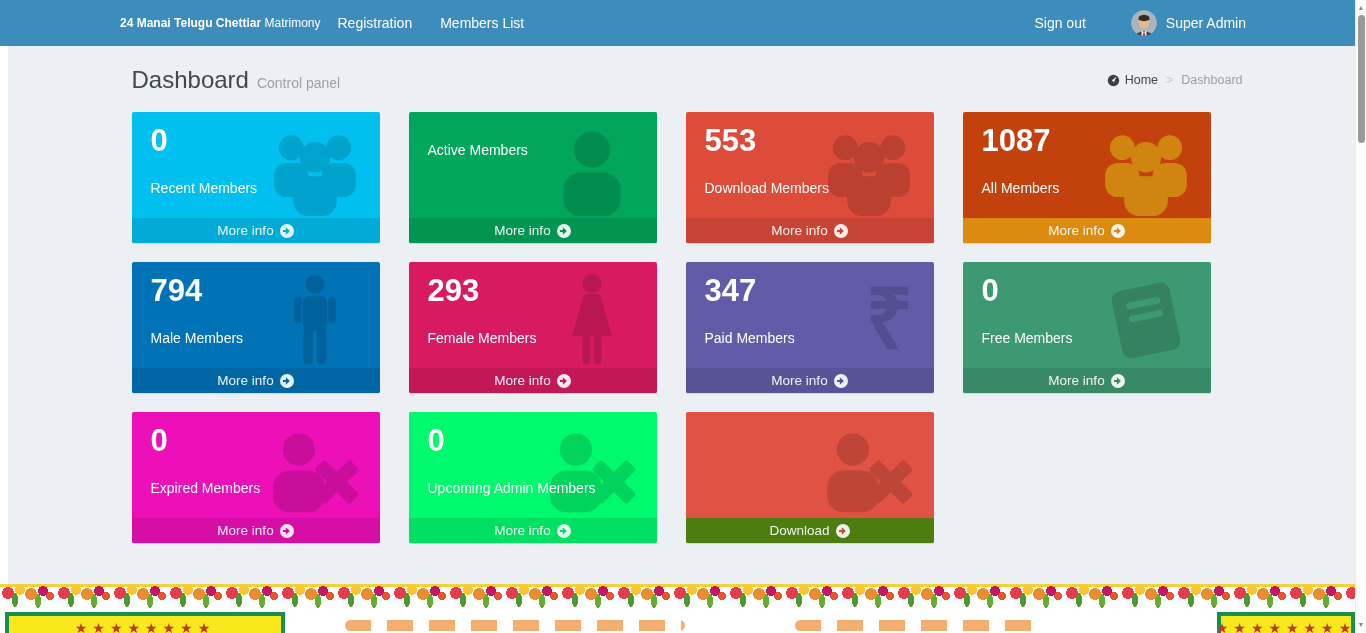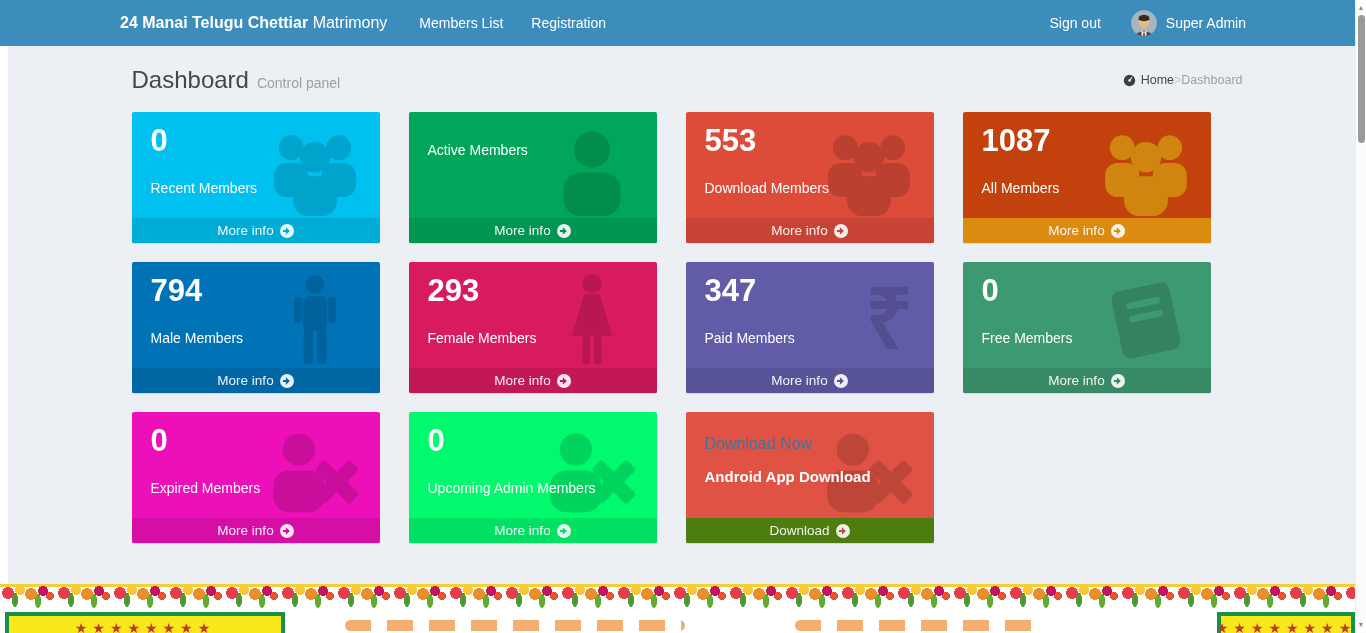--- a/index.html
+++ b/index.html
@@ -5,34 +5,34 @@
   * { box-sizing: border-box; margin: 0; padding: 0; }
   html,body { width:1366px; height:633px; overflow:hidden; }
   body {
     font-family: "Liberation Sans", sans-serif;
     background:#fff;
     position:relative;
   }
   
   .navbar { height:46px; background:#3c8dbc; }
   .nav-inner { width:1126px; margin:0 auto; height:100%; display:flex; align-items:center; }
-  .brand { color:#fff; font-size:16px; text-decoration:none; white-space:nowrap; margin-right:18px; }
+  .brand { color:#fff; font-size:12px; text-decoration:none; white-space:nowrap; margin-right:3px; }
   .brand b { font-weight:700; }
   .nav-link { color:#fff; font-size:14px; text-decoration:none; line-height:46px; padding:0 14px; display:inline-block; }
-  .nav-right { margin-left:auto; display:flex; align-items:center; }
+  .nav-right { margin-left:auto; display:flex; align-items:center;gap:15px; }
   .signout { color:#fff; font-size:14px; text-decoration:none; margin-right:30px; }
   .user-menu { display:flex; align-items:center; gap:9px; color:#fff; font-size:14px; text-decoration:none; }
   .avatar { width:26px; height:26px; border-radius:50%; overflow:hidden; display:block; flex:0 0 auto; }
   
   .content { background:#ecf0f5; height:538px; }
   .container { width:1111px; margin:0 auto; padding-top:12px; }
   .content-header { display:flex; justify-content:space-between; align-items:center; height:44px; margin-bottom:10px; }
   .page-title { font-size:24px; font-weight:400; color:#41484e; }
   .page-title small { font-size:14px; color:#9aa0a6; margin-left:8px; font-weight:400; }
-  .breadcrumb { list-style:none; display:flex; align-items:center; font-size:12.5px; color:#9aa0a6; }
+  .breadcrumb { list-style:none; display:flex; align-items:center; gap:8px; font-size:12.5px; color:#9aa0a6; }
   .breadcrumb a { color:#444; text-decoration:none; display:flex; align-items:center; gap:5px; }
   .crumb-sep { color:#c3c8cd; }
   
   .box-grid { display:grid; grid-template-columns:repeat(4,248px); column-gap:29px; row-gap:19px; }
   .small-box { position:relative; height:131px; border-radius:2px; color:#fff; box-shadow:0 1px 1px rgba(0,0,0,.1); }
   .sb-inner { position:relative; z-index:2; padding:10px 15px 0 19px; }
   .sb-value { font-size:31px; font-weight:700; line-height:38px; }
   .sb-label { font-size:14px; margin-top:20px; }
   .dl-link { font-size:16px; text-decoration:none; display:inline-block; margin-top:13px; }
   .dl-label { font-size:15px; font-weight:700; margin-top:15px; }
@@ -70,22 +70,22 @@
   .sb-arrowbtn { position:absolute; left:0; width:10px; text-align:center; font-size:7px; color:#8a8a8a; line-height:10px; }
   .sb-up { top:3px; } .sb-down { bottom:3px; }
   .sb-thumb { position:absolute; top:15px; left:2px; width:7px; height:128px; background:#9a9a9a; border-radius:4px; }
 </style>
 </head>
 <body>
 
 <nav class="navbar" style="background: rgb(60, 141, 188);">
   <div class="nav-inner">
     <a class="brand" href="#"><b>24 Manai Telugu Chettiar</b><span> Matrimony</span></a>
+    <a class="nav-link" href="#">Registration</a>
     <a class="nav-link" href="#">Members List</a>
-    <a class="nav-link" href="#">Registration</a>
     <div class="nav-right">
       <a class="signout" href="#">Sign out</a>
       <a class="user-menu" href="#">
         <span class="avatar">
           <svg viewBox="0 0 26 26">
               <circle cx="13" cy="13" r="13" fill="#a9b4bc"></circle>
               <ellipse cx="13" cy="12.5" rx="5.2" ry="6.2" fill="#e6b88e"></ellipse>
               <path d="M7 11 a6.3 6.3 0 0 1 12 0 l-1.5-2.5 a7 7 0 0 1-9 0 z" fill="#3a2a20"></path>
               <path d="M7.4 9.5 q5.6 3.4 11.2 0 l-0.6-3 q-5-3.4-10 0 z" fill="#3a2a20"></path>
               <path d="M2.5 26 q10.5-9.5 21 0 z" fill="#40464c"></path>
@@ -314,21 +314,20 @@
             </svg></div>
           <a href="#" class="sb-footer" style="background:#00e062">
             <span>More info</span>
             <svg class="arr" viewBox="0 0 16 16">
               <circle cx="8" cy="8" r="8" fill="#fff" opacity="0.9"></circle>
               <path d="M6.7 3.8 L11.3 8 L6.7 12.2 L6.7 9.2 L3.4 9.2 L3.4 6.8 L6.7 6.8 Z" fill="var(--footer-bg)"></path>
             </svg>
           </a>
         </div>
         <div class="small-box" style="background: rgb(224, 82, 67); --box-bg: #e05243; --footer-bg: #ca4a3c;">
-          <div class="sb-inner"><a href="#" class="dl-link" style="color:#3c76a0">Download Now</a><p class="dl-label">Android App Download</p></div>
           <div class="sb-icon" style="color:rgb(190,70,57)"><svg viewBox="0 0 110 100" fill="currentColor">
               <circle cx="38" cy="28" r="17"></circle>
               <rect x="11" y="50" width="54" height="44" rx="17"></rect>
               <g transform="rotate(45 78 62)">
                 <rect x="52" y="54.5" width="52" height="15" rx="3"></rect>
               </g>
               <g transform="rotate(-45 78 62)">
                 <rect x="52" y="54.5" width="52" height="15" rx="3"></rect>
               </g>
             </svg></div>

